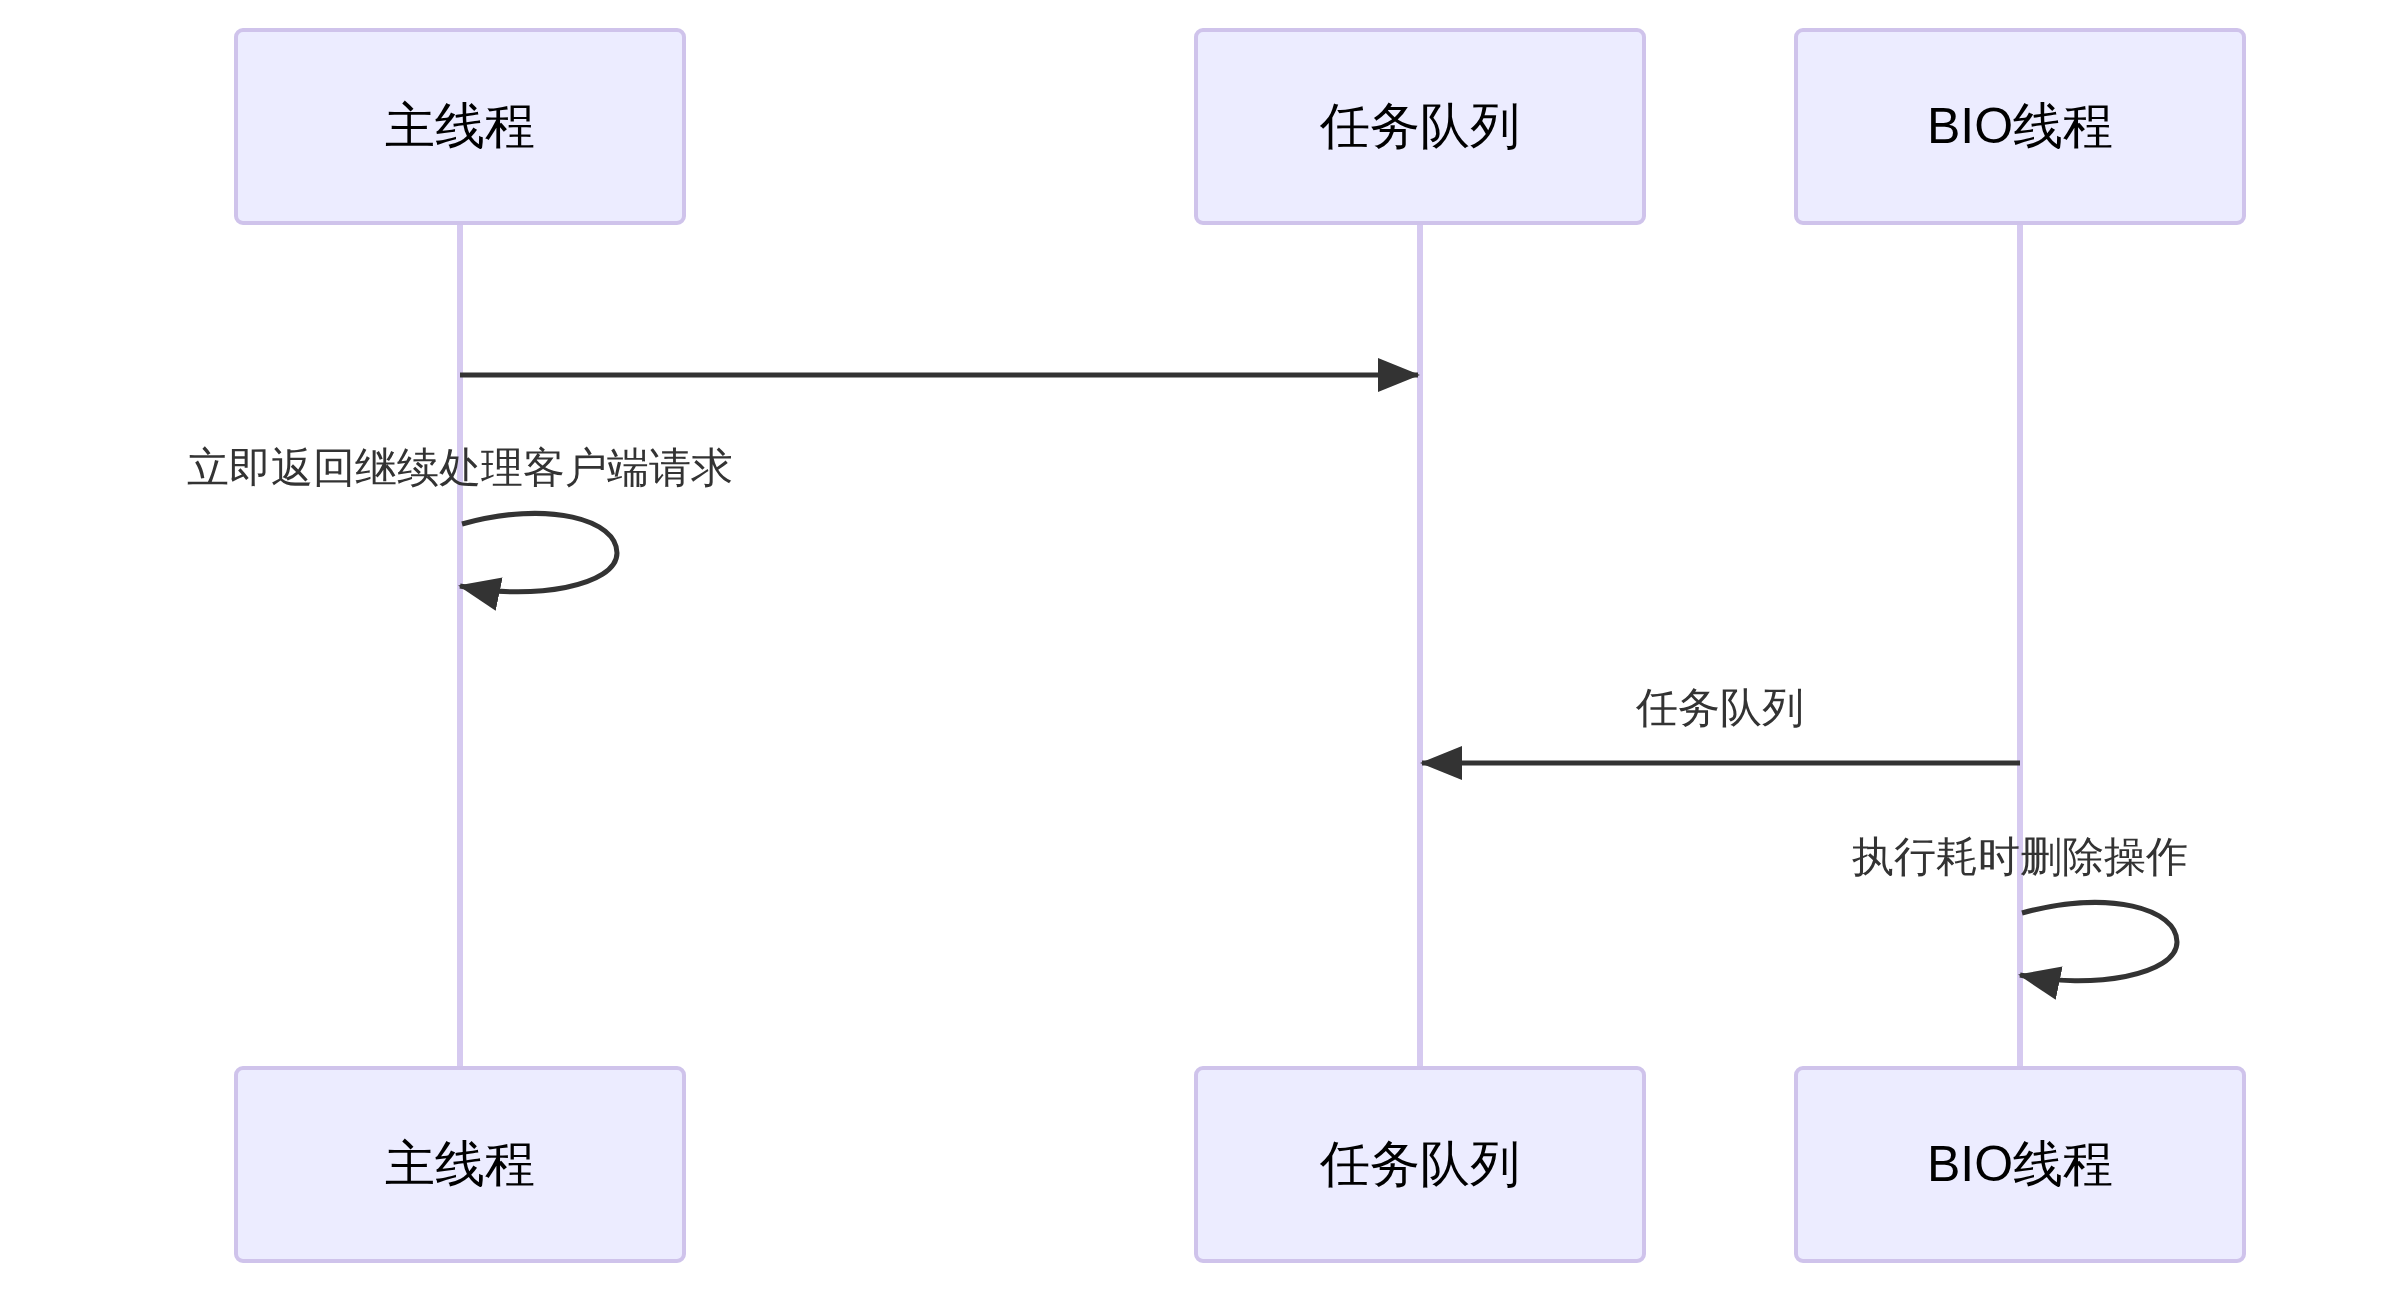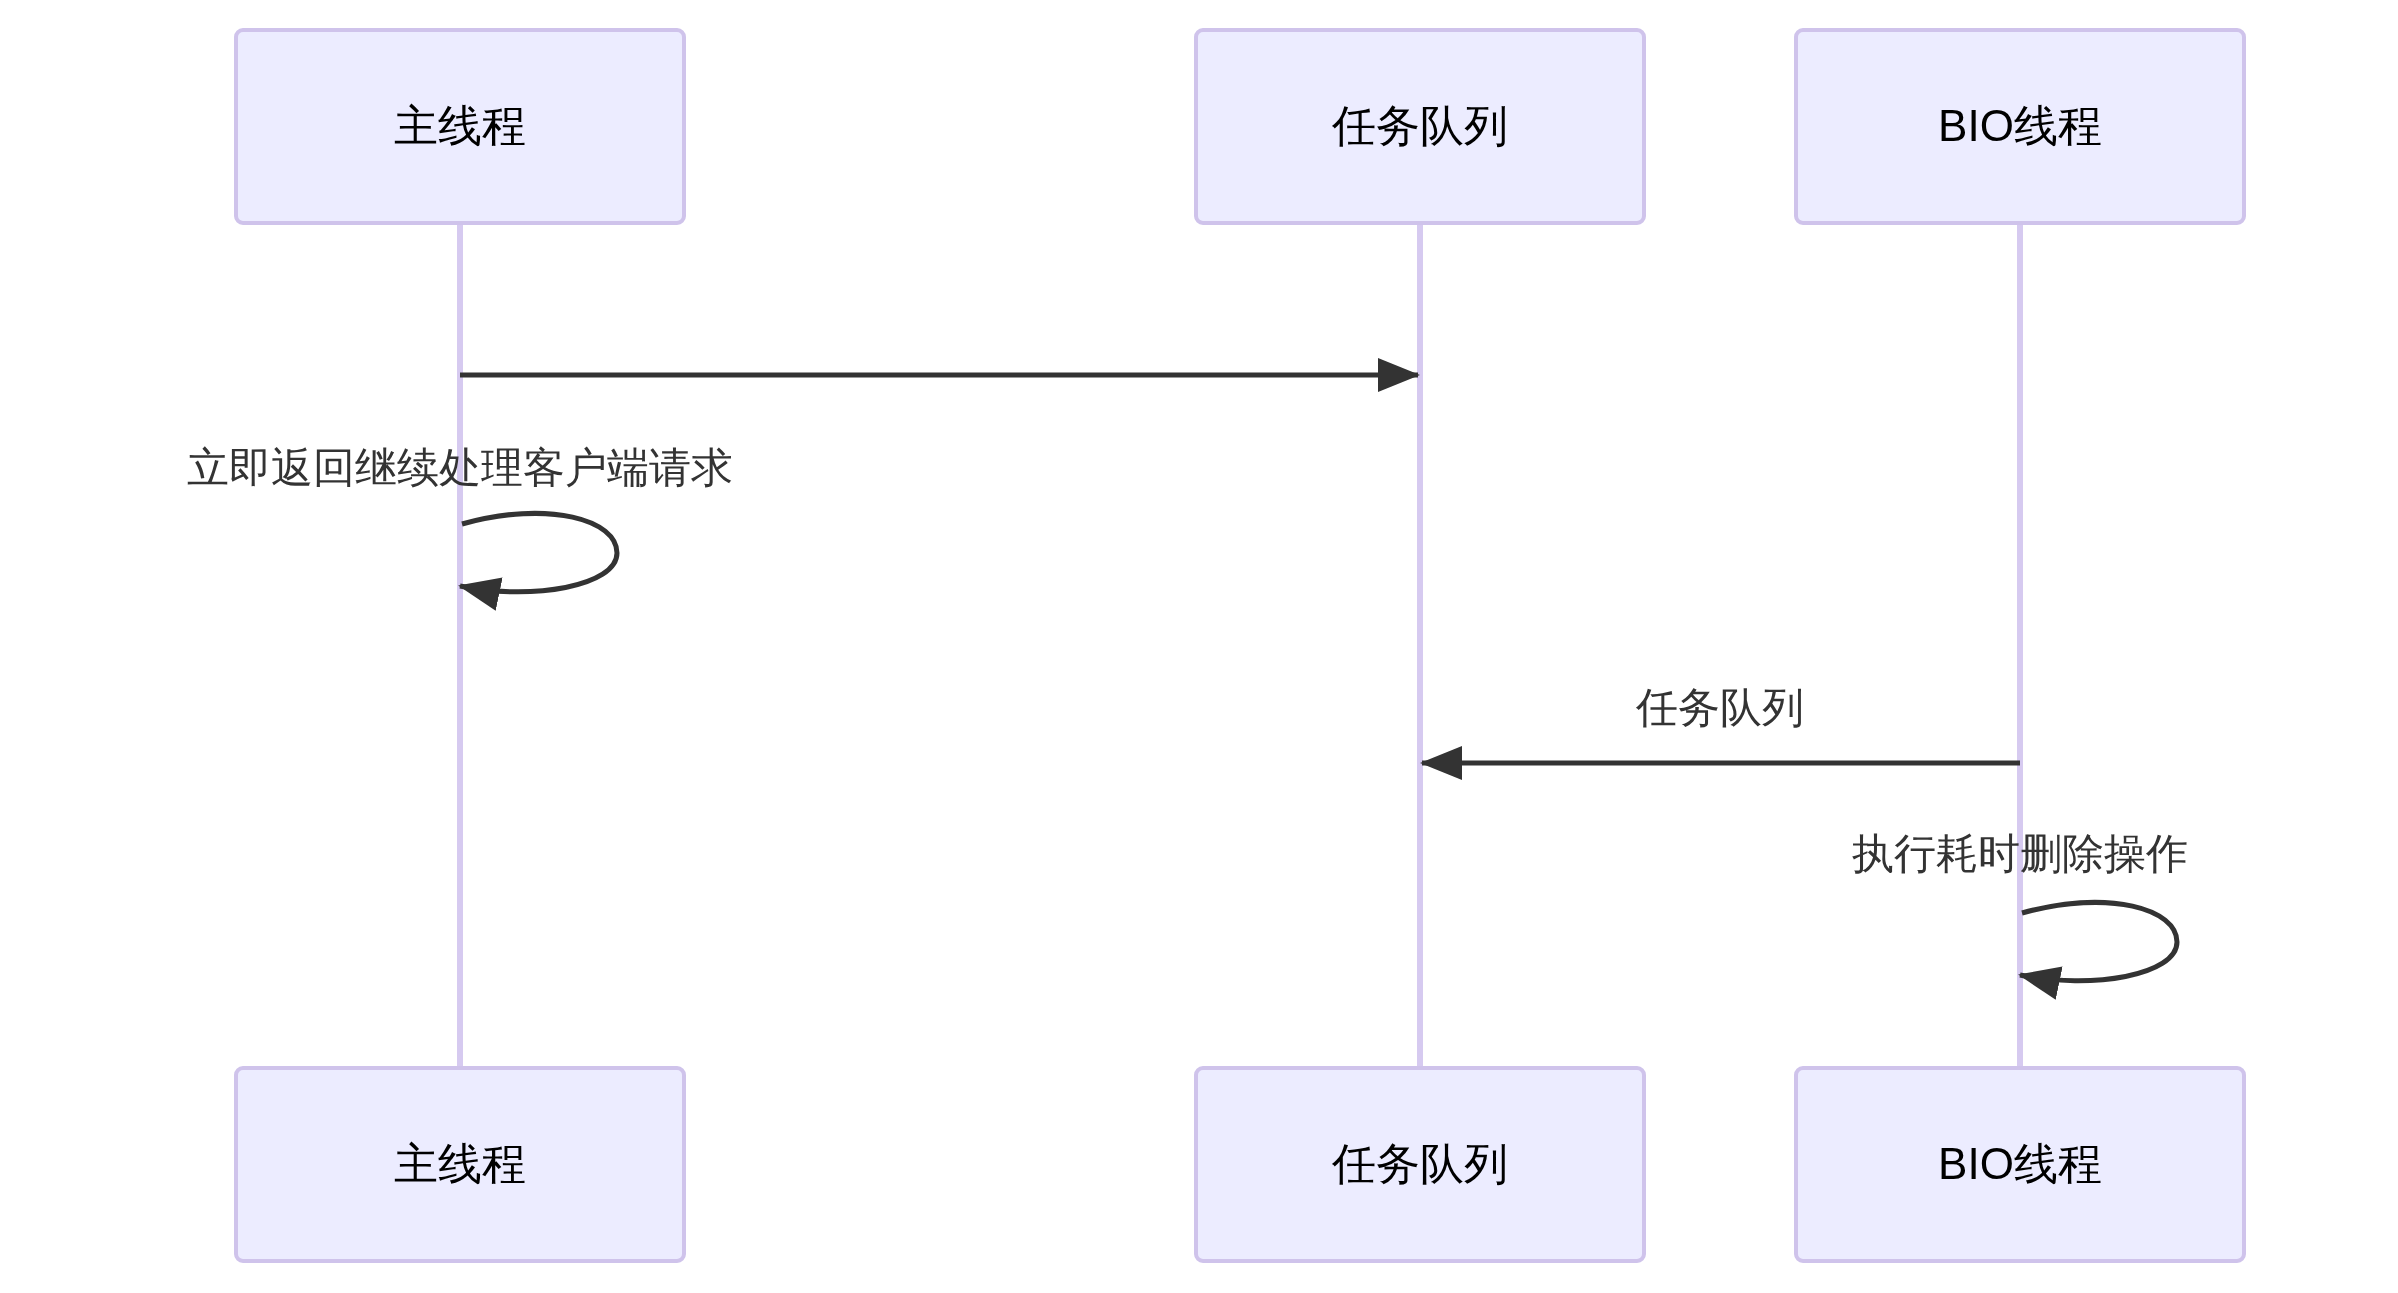--- a/index.html
+++ b/index.html
@@ -34,21 +34,21 @@
     position: absolute;
     width: 452px;
     height: 197px;
     background: #ECECFF;
     border: 4px solid #CFC3EB;
     border-radius: 9px;
     box-sizing: border-box;
     display: flex;
     align-items: center;
     justify-content: center;
-    font-size: 44px;
+    font-size: 50px;
     color: #000000;
     white-space: nowrap;
   }
   .msg-label {
     position: absolute;
     font-size: 42px;
     color: #333333;
     text-align: center;
     white-space: nowrap;
     line-height: 1.15;
@@ -57,21 +57,21 @@
   .a1-top { left: 234px; top: 28px; }
   .a2-top { left: 1194px; top: 28px; }
   .a3-top { left: 1794px; top: 28px; }
   .a1-bot { left: 234px; top: 1066px; }
   .a2-bot { left: 1194px; top: 1066px; }
   .a3-bot { left: 1794px; top: 1066px; }
   
   .m1 { left: 940px;  top: 288px; transform: translateX(-50%); }
   .m2 { left: 460px;  top: 444px; transform: translateX(-50%); }
   .m3 { left: 1720px; top: 684px; transform: translateX(-50%); }
-  .m4 { left: 2020px; top: 833px; transform: translateX(-50%); font-family: Liberation Mono, monospace; }
+  .m4 { left: 2020px; top: 833px; transform: translateX(-50%); }
 </style>
 </head>
 <body>
 
 <div class="canvas">
 
   <svg class="layer" viewBox="0 0 2398 1293">
     <defs>
       <marker id="arrowhead" markerUnits="userSpaceOnUse" markerWidth="44" markerHeight="34" refX="40" refY="17" orient="auto">
         <path d="M0,0 L42,17 L0,34 Z" fill="#333333"></path>

